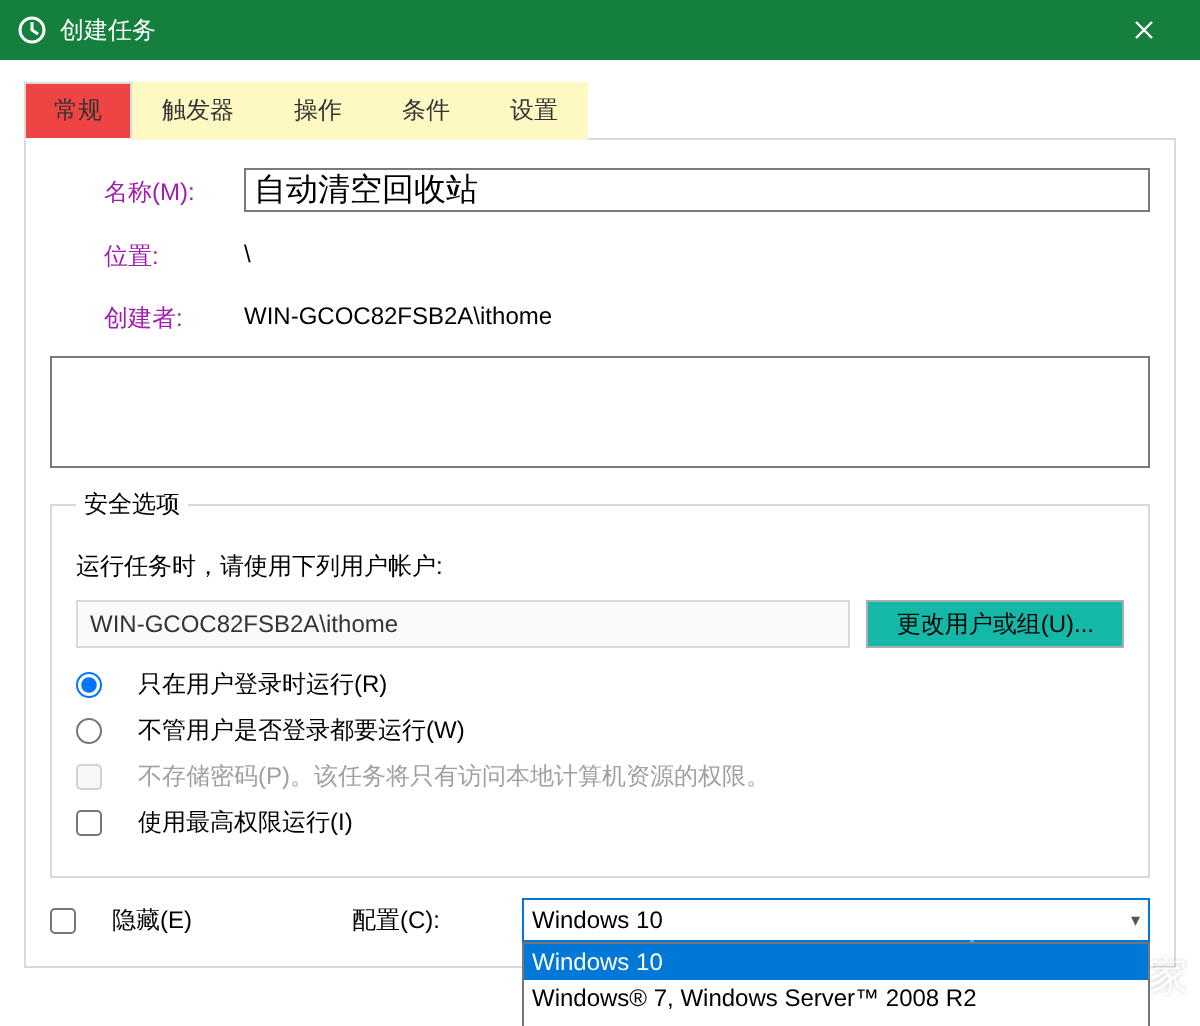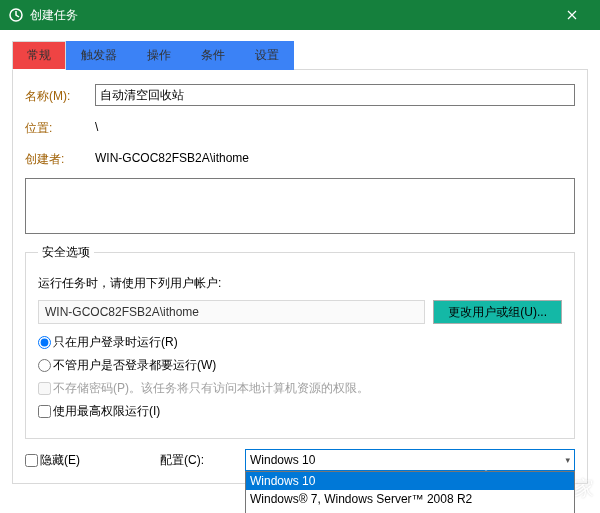--- a/index.html
+++ b/index.html
@@ -38,21 +38,21 @@
   .tabs {
     display: flex;
     border-bottom: 1px solid #d9d9d9;
     position: relative;
   }
   .tab {
     padding: 5px 14px;
     border: 1px solid transparent;
     border-bottom: none;
     cursor: pointer;
-    background: #3b82f6;
+    background: #fef9c3;
     position: relative;
     top: 1px;
     color: #333;
   }
   .tab.active {
     border-color: #d9d9d9;
     border-bottom: 1px solid #fff;
     background: #ef4444;
   }
   .tabpanel {
@@ -61,29 +61,30 @@
     padding: 14px 12px 12px 12px;
   }
   .row {
     display: flex;
     align-items: flex-start;
     margin-bottom: 10px;
   }
   .row .lbl {
     width: 70px;
     padding-top: 4px;
-    color: #a16207;
+    color: #a21caf;
+    margin-left: 27px;
   }
   input[type=text].field {
     flex: 1;
     height: 22px;
     border: 1px solid #7a7a7a;
     padding: 2px 4px;
     font-family: inherit;
-    font-size: 12px;
+    font-size: 16px;
   }
   textarea.field {
     flex: 1;
     height: 56px;
     border: 1px solid #7a7a7a;
     padding: 2px 4px;
     font-family: inherit;
     font-size: 12px;
     resize: none;
   }
@@ -121,21 +122,21 @@
     background: #14b8a6;
     padding: 2px 14px;
     font-family: inherit;
     font-size: 12px;
     cursor: pointer;
     min-width: 120px;
   }
   .radio-row, .check-row {
     display: flex;
     align-items: center;
-    gap: 2px;
+    gap: 18px;
     margin: 6px 0;
   }
   .radio-row input, .check-row input { margin: 0; }
   .indent { }
   .disabled { color: #a0a0a0; }
   .bottom-row {
     display: flex;
     align-items: center;
     gap: 6px;
   }

